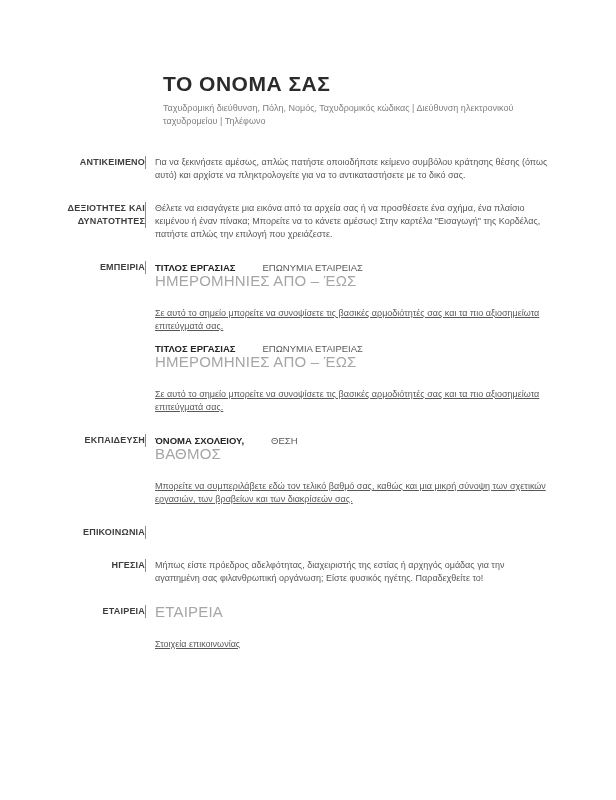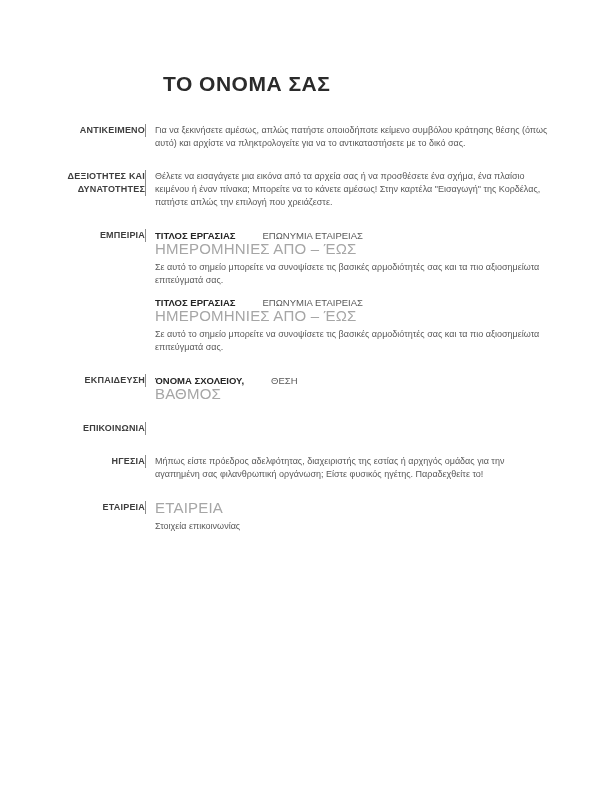--- a/index.html
+++ b/index.html
@@ -93,30 +93,32 @@
     padding-left: 23px;
   }
   .muted {
     margin: 0 0 2px 0;
     color: #a6a6a6;
     font-size: 15px;
     line-height: 13px;
     letter-spacing: 0.2px;
   }
   .entry .para, .content .sub-para {
-    margin-top: 6px;
+    margin-top: 20px;
+    text-decoration: underline;
   }
 </style>
 </head>
 <body>
 
 <div class="page">
 
   <header class="header">
     <h1 class="name">ΤΟ ΟΝΟΜΑ ΣΑΣ</h1>
+    <p class="contact">Ταχυδρομική διεύθυνση, Πόλη, Νομός, Ταχυδρομικός κώδικας  |  Διεύθυνση ηλεκτρονικού ταχυδρομείου  |  Τηλέφωνο</p>
   </header>
 
   <main class="sections">
 
     <section class="section">
       <div class="label">ΑΝΤΙΚΕΙΜΕΝΟ</div>
       <div class="content">
         <p class="para">Για να ξεκινήσετε αμέσως, απλώς πατήστε οποιοδήποτε κείμενο συμβόλου κράτησης θέσης (όπως αυτό) και αρχίστε να πληκτρολογείτε για να το αντικαταστήσετε με το δικό σας.</p>
       </div>
     </section>
@@ -151,20 +153,21 @@
       </div>
     </section>
 
     <section class="section">
       <div class="label">ΕΚΠΑΙΔΕΥΣΗ</div>
       <div class="content">
         <p class="entry-heading">
           <span class="job-title">ΌΝΟΜΑ ΣΧΟΛΕΙΟΥ,</span><span class="company">ΘΕΣΗ</span>
         </p>
         <p class="muted">ΒΑΘΜΟΣ</p>
+        <p class="para sub-para">Μπορείτε να συμπεριλάβετε εδώ τον τελικό βαθμό σας, καθώς και μια μικρή σύνοψη των σχετικών εργασιών, των βραβείων και των διακρίσεών σας.</p>
       </div>
     </section>
 
     <section class="section">
       <div class="label">ΕΠΙΚΟΙΝΩΝΙΑ</div>
     </section>
 
     <section class="section">
       <div class="label">ΗΓΕΣΙΑ</div>
       <div class="content">

